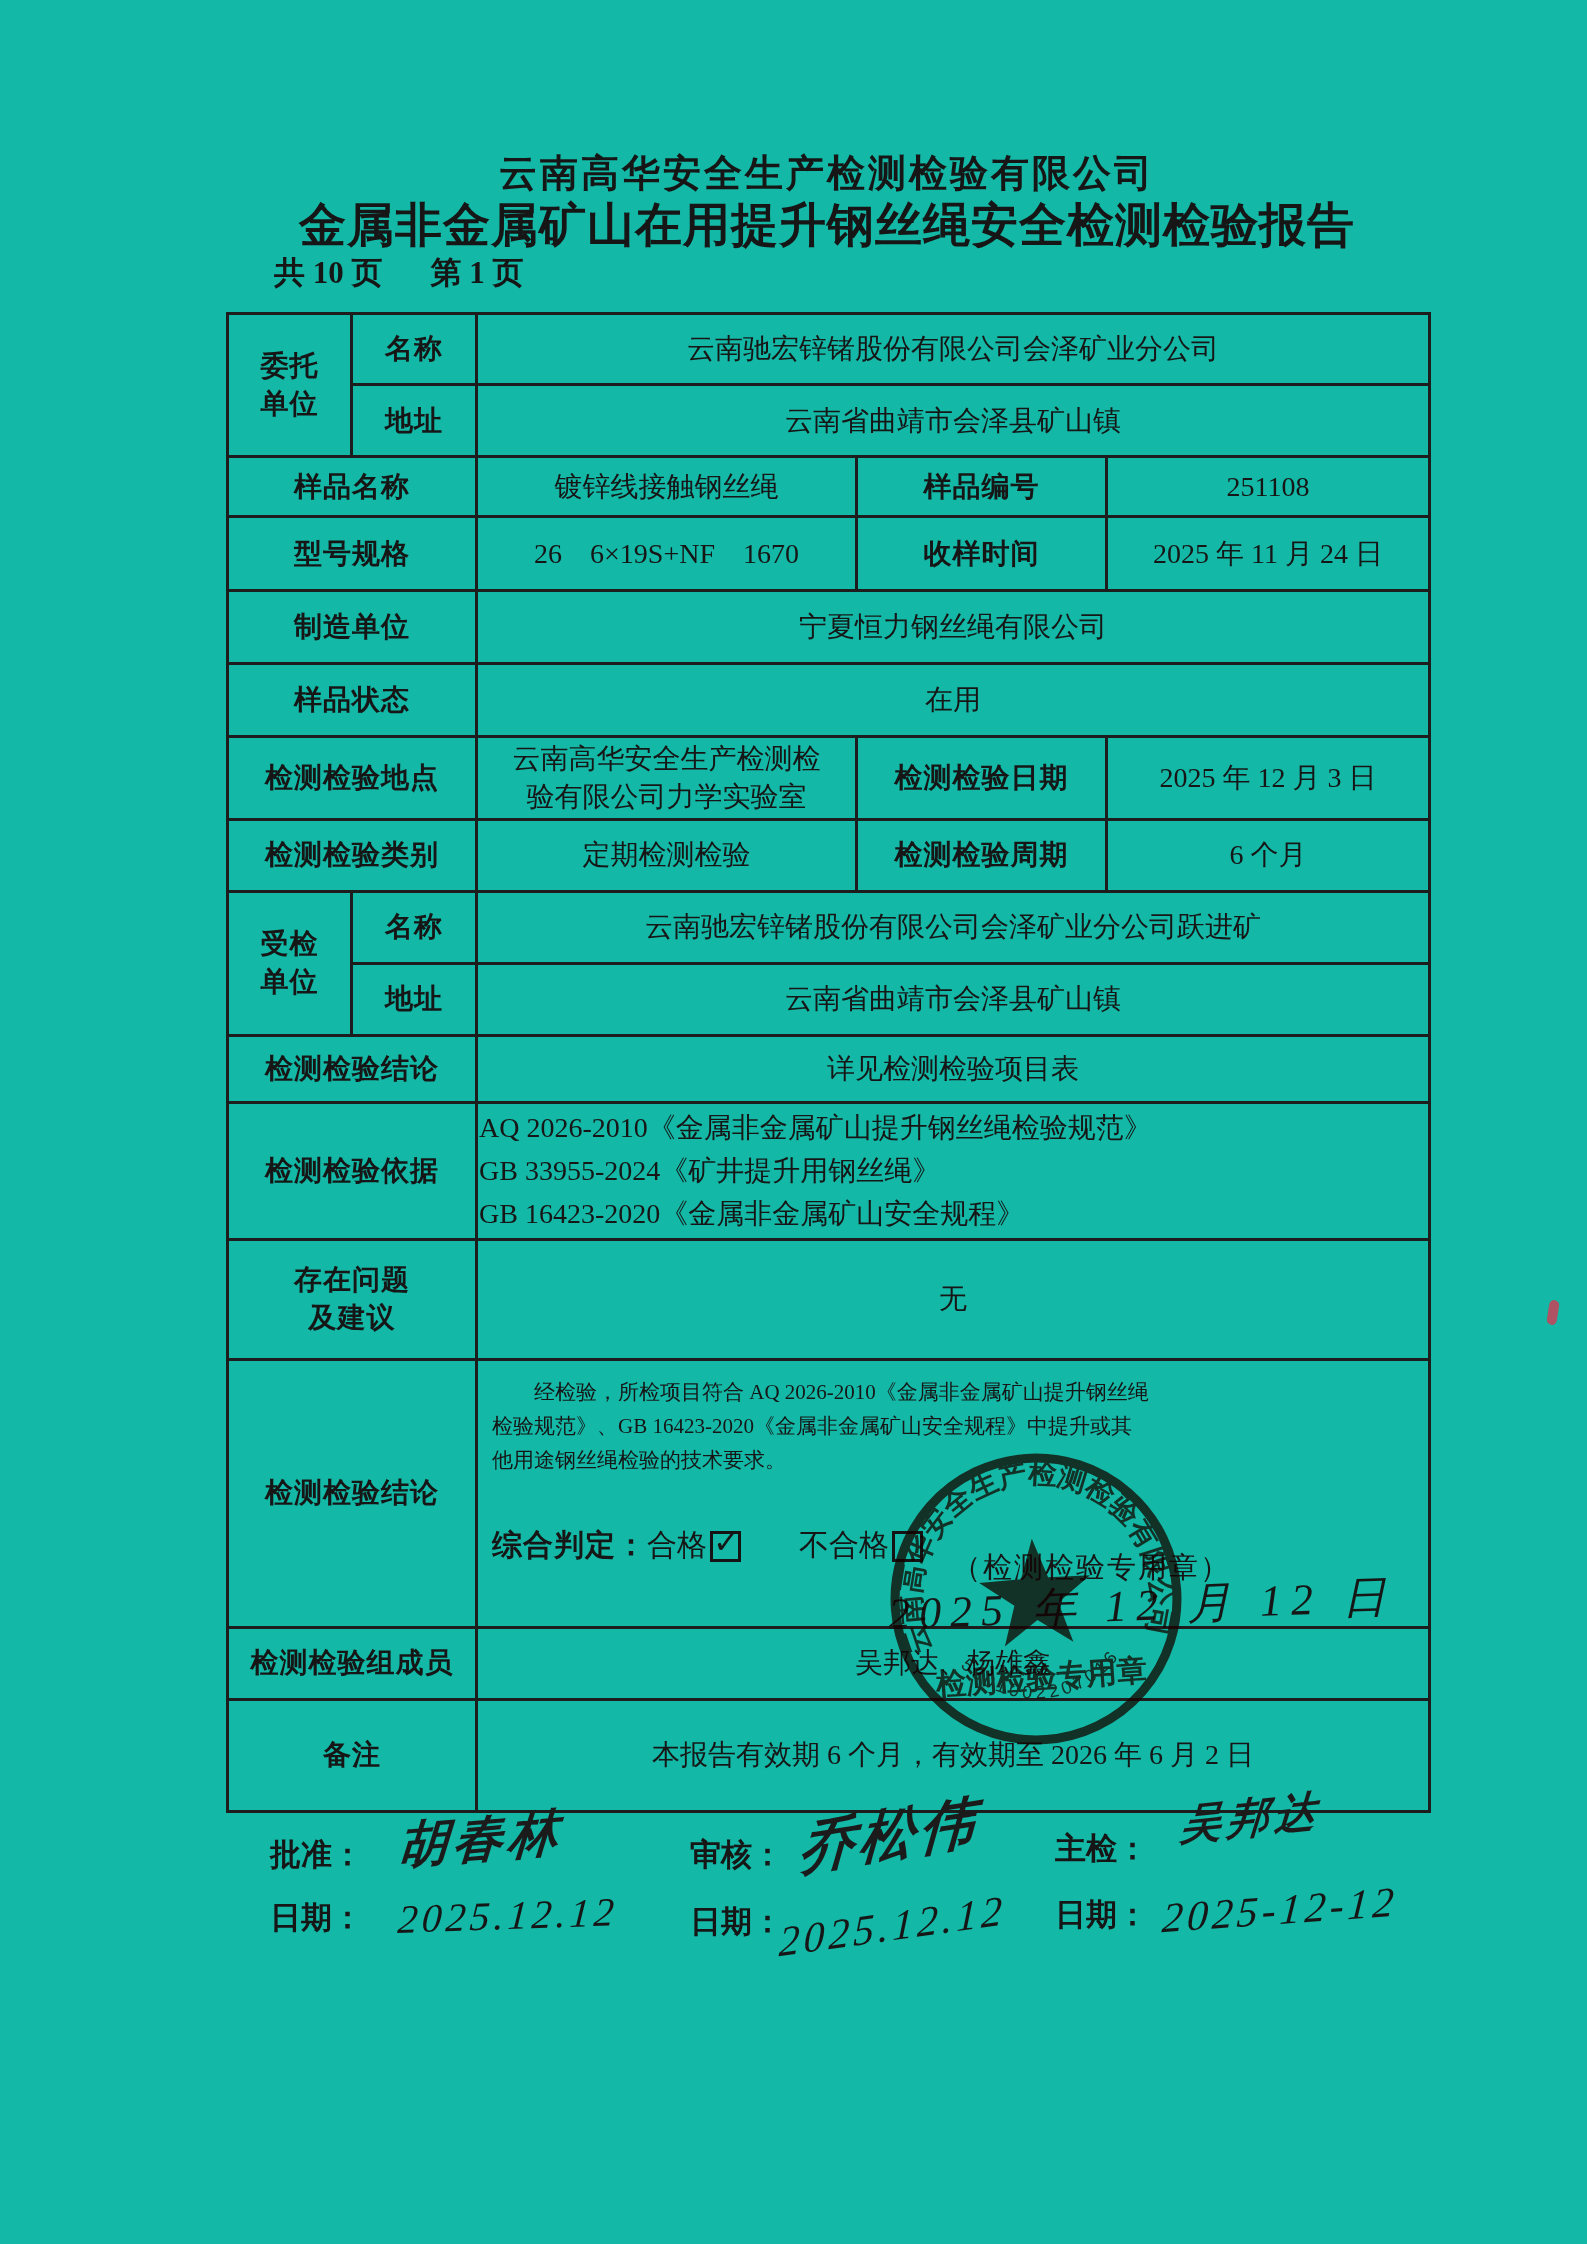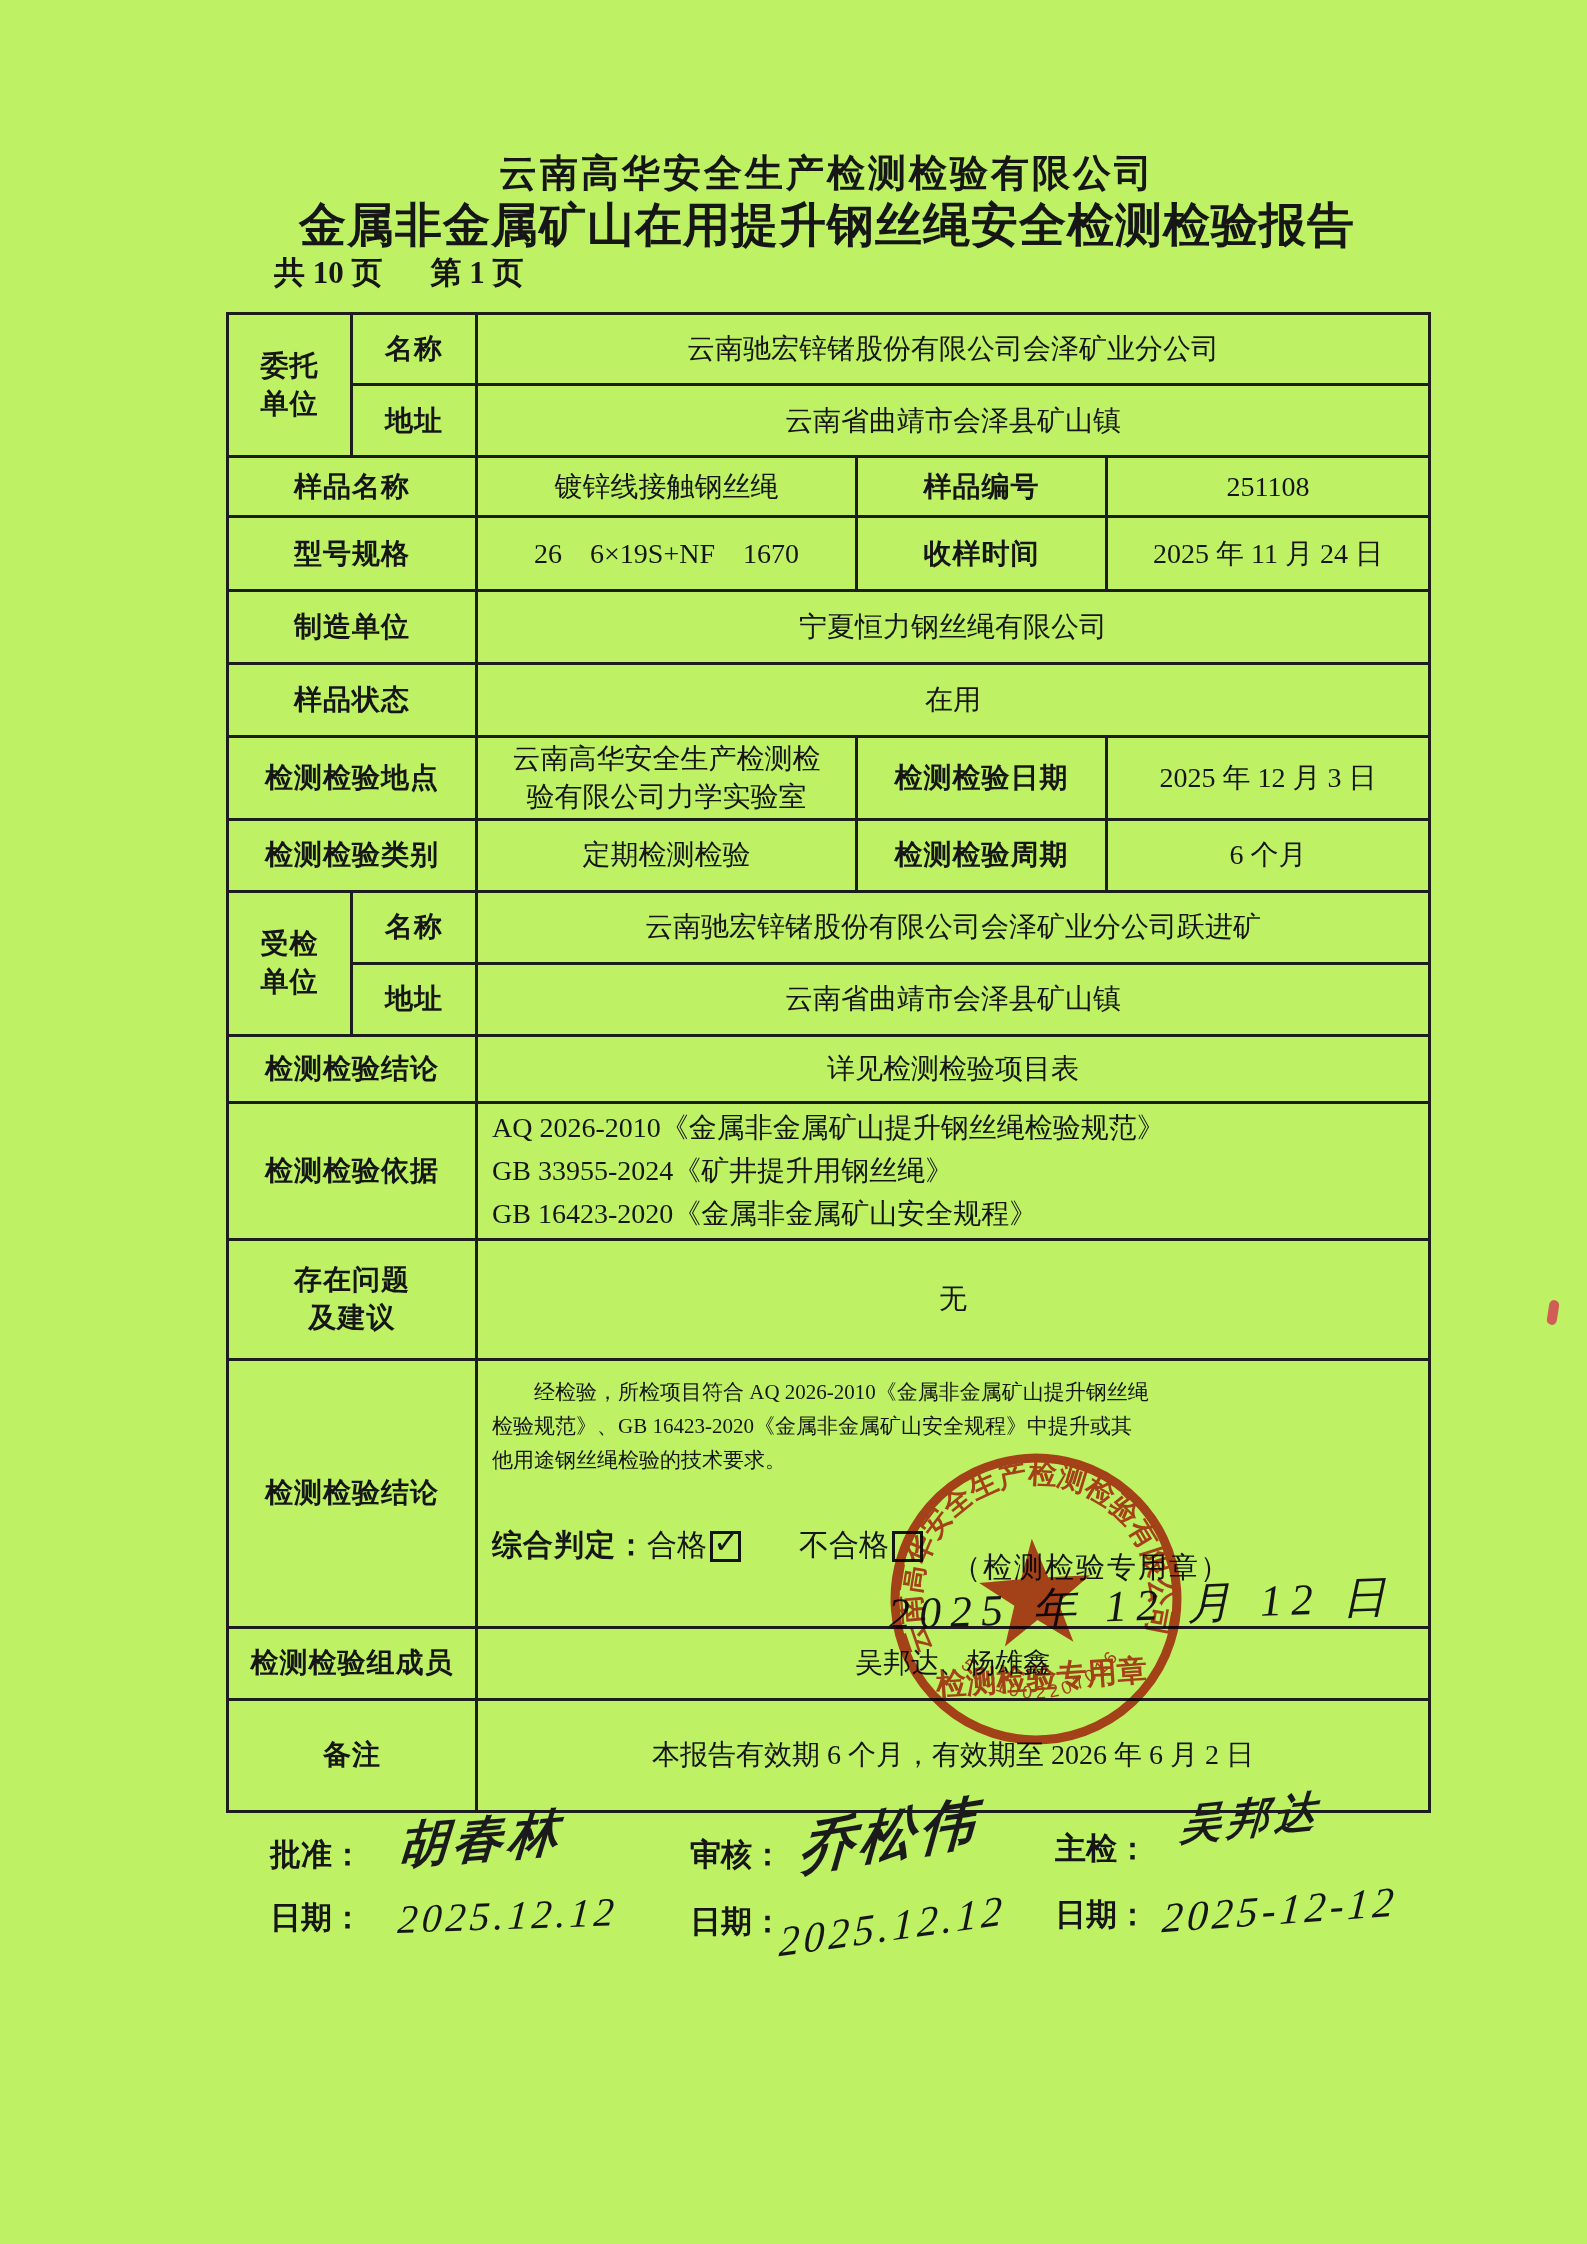--- a/index.html
+++ b/index.html
@@ -1,38 +1,38 @@
 <!DOCTYPE html>
 <html><head>
 <meta charset="utf-8">
 <style>
   html,body{margin:0;padding:0;background:#ffffff;}
   .page{
-    position:relative; width:1587px; height:2244px; background:#bef264;
+    position:relative; width:1587px; height:2244px; background:#14b8a6;
     font-family:"Liberation Serif","DejaVu Serif",serif; color:#161616; overflow:hidden;
   }
   .head-wrap{position:absolute; left:226px; top:0; width:1202px;}
   .company-title{position:absolute; top:148px; width:100%; text-align:center;
     font-size:38px; font-weight:bold; letter-spacing:3px; white-space:nowrap;}
   .report-title{position:absolute; top:194px; width:100%; text-align:center;
     font-size:47px; font-weight:bold; letter-spacing:1px; white-space:nowrap;}
   .report-line{position:absolute; top:252px; width:100%; display:flex;
     justify-content:space-between; align-items:baseline; font-size:31px; font-weight:bold;}
   .report-line .right span{margin-left:48px;}
 
   table.report-table{
     position:absolute; left:226px; top:312px; width:1202px;
     border-collapse:collapse; table-layout:fixed; background:transparent;
   }
   .report-table td{
     border:3px solid #1d1d1d; text-align:center; vertical-align:middle;
     font-size:28px; padding:2px 6px; overflow:hidden;
   }
   .report-table td.lab{font-weight:bold; letter-spacing:1px;}
-  .report-table td.leftal{text-align:left; padding-left:14px;}
+  .report-table td.leftal{text-align:left; padding-left:1px;}
   .pre{white-space:pre-line;}
   .basis-cell{line-height:1.55;}
   .loc-cell{line-height:1.35;}
 
   tr.r1{height:71px} tr.r2{height:72px} tr.r3{height:60px} tr.r4{height:74px}
   tr.r5{height:73px} tr.r6{height:73px} tr.r7{height:80px} tr.r8{height:72px}
   tr.r9{height:72px} tr.r10{height:72px} tr.r11{height:67px} tr.r12{height:119px}
   tr.r13{height:120px} tr.r14{height:268px} tr.r15{height:72px} tr.r16{height:112px}
 
   td.conclusion-cell{vertical-align:top; padding:14px 10px 6px 14px;}

